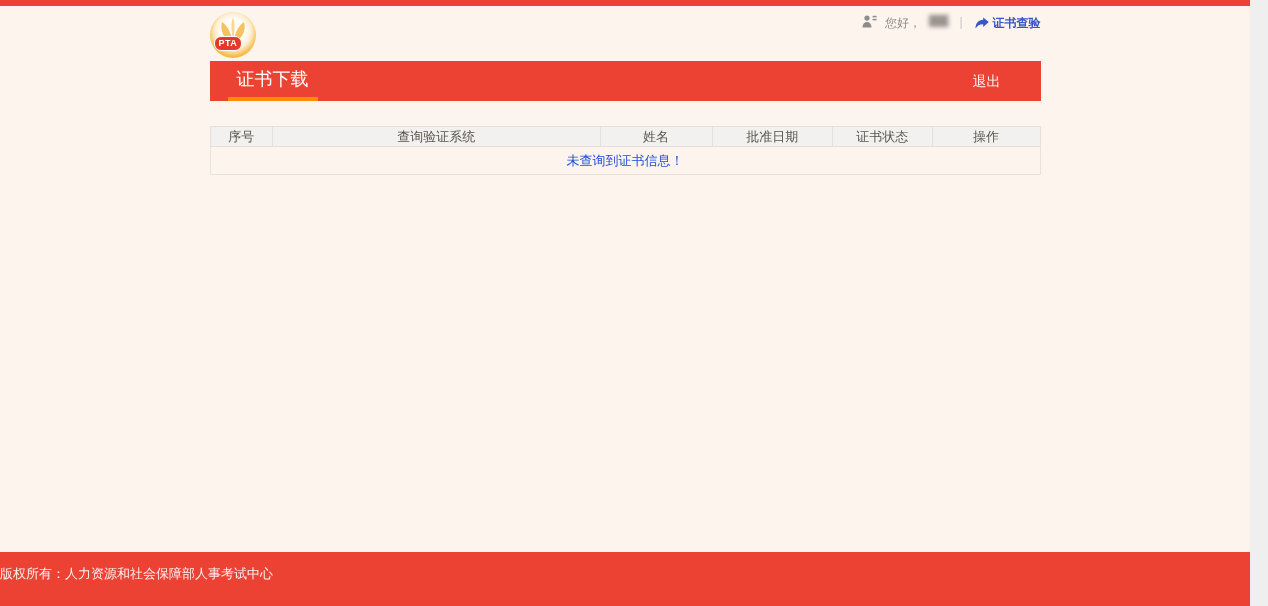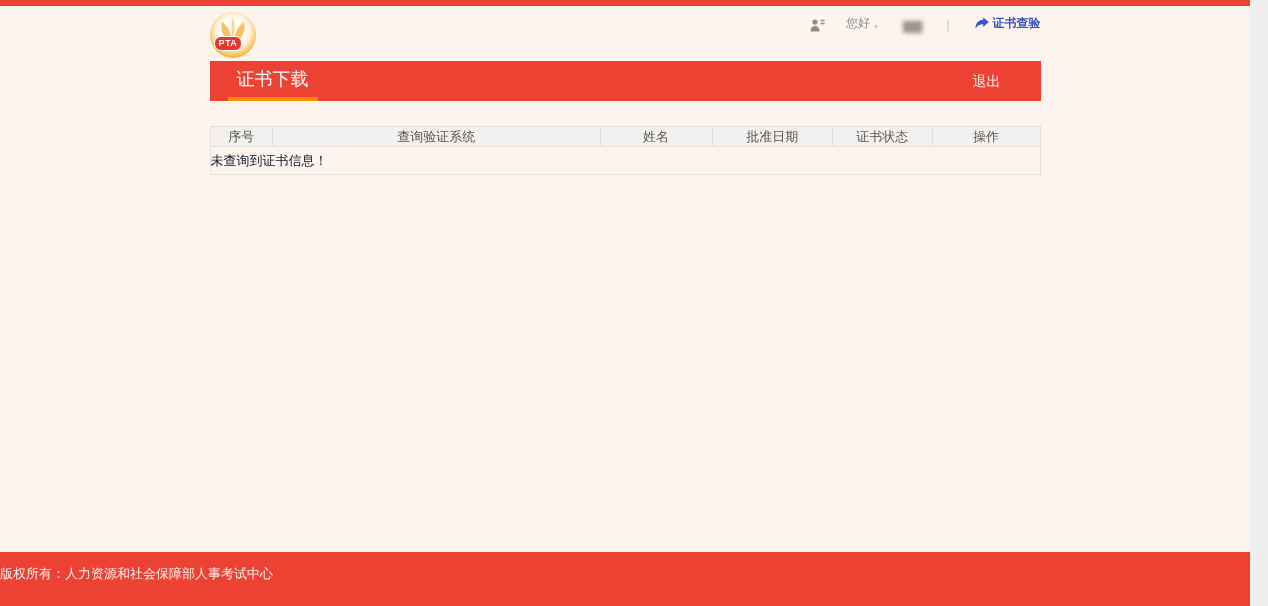--- a/index.html
+++ b/index.html
@@ -22,43 +22,43 @@
     margin-top:2px;
     background:radial-gradient(circle at 50% 42%, #fffdf6 0 36%, #fcecd0 52%, #f7bd4c 70%, #f0a52d 84%, #f2b657 100%); }
   .logo svg { position:absolute; left:0; top:0; }
   .logo-badge { position:absolute; left:4px; bottom:7px; background:#e3382c; color:#fff;
     font-size:9px; line-height:11px; font-weight:bold;
     padding:1px 4px; border-radius:7px; border:1px solid #fff; letter-spacing:.5px; }
   .site-title { margin-left:5px; font-size:22px; font-weight:bold; color:#3f3f3f;
     letter-spacing:.5px; white-space:nowrap; }
   .site-title .accent { color:#e8382e; }
 
-  .greeting { position:absolute; right:0; top:9px; display:flex; align-items:flex-end;
-    font-size:12px; color:#8a8a8a; gap:21px; }
+  .greeting { position:absolute; right:0; top:9px; display:flex; align-items:flex-start;
+    font-size:12px; color:#8a8a8a; gap:8px; }
   .masked-name { color:#9a948e; filter:blur(2px); font-size:10px; letter-spacing:-1px;
     margin-right:2px; }
   .divider { color:#c9c4c0; margin:0 4px 0 2px; }
   .verify-link { color:var(--link-blue,#3a55c4); text-decoration:none; display:flex;
     align-items:center; gap:4px; cursor:pointer;font-weight:bold; }
 
   
   .navbar { height:40px; background:var(--accent-red,#ec4234); display:flex;
     justify-content:space-between; align-items:stretch; }
   .nav-tab { margin-left:18px; padding:0 9px; font-size:18px; color:#fff;
     line-height:36px; border-bottom:4px solid var(--tab-underline-orange,#ff8b00);
     cursor:pointer; }
   .nav-logout { padding-right:40px; font-size:14px; color:rgba(255,255,255,.95);
     line-height:40px; cursor:pointer; }
 
   
   .table-wrap { margin-top:25px; }
   table { width:100%; border-collapse:collapse; font-size:13px; table-layout:fixed; }
   th { height:20px; background:#f2f1ef; color:#5a544e; font-weight:400;
     border:1px solid #e4dfda; text-align:center; }
-  td.empty-cell { height:28px; text-align:left; color:#0f172a;
+  td.empty-cell { height:28px; text-align:center; color:#1d4ed8;
     border:1px solid #e8e2dc; border-top:none; background:transparent;margin-top:9px; }
 
   
   .site-footer { position:absolute; left:0; bottom:0; width:100%; height:54px;
     background:var(--accent-red,#ec4234); text-align:left; }
   .site-footer span { line-height:43px; font-size:13px; color:rgba(255,255,255,.92); }
 </style>
 </head>
 <body>
 

